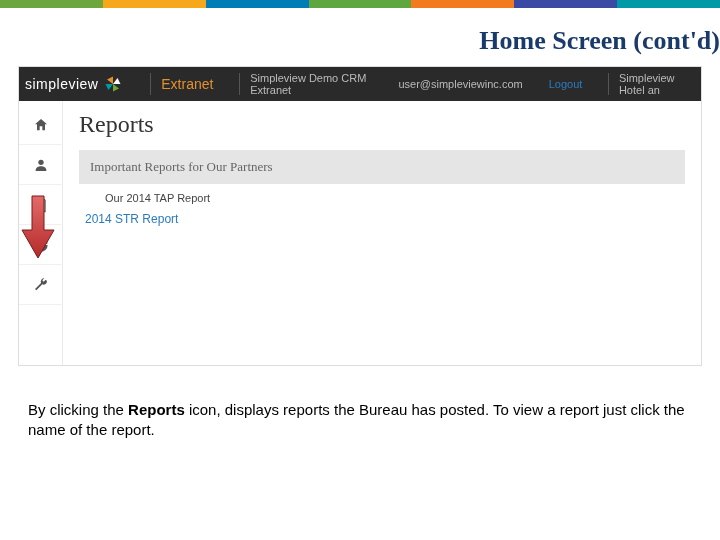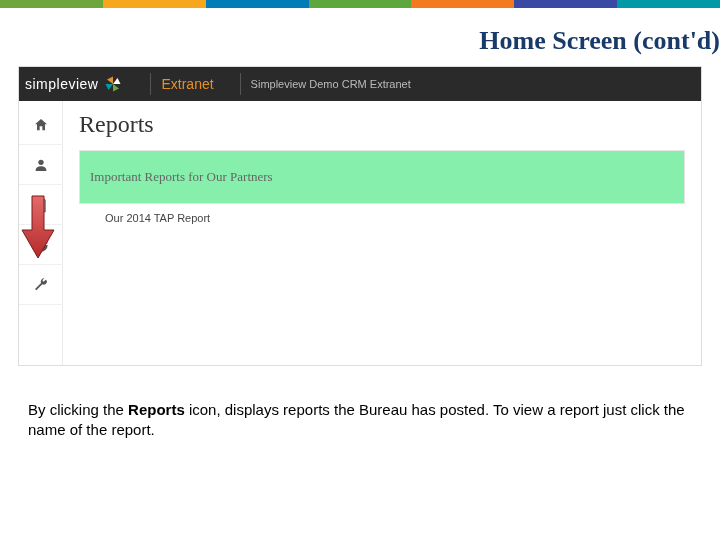--- a/index.html
+++ b/index.html
@@ -84,24 +84,24 @@
     padding: 10px 16px;
     position: relative;
   }
   .page-heading {
     font-family: Georgia, "Times New Roman", serif;
     font-size: 24px;
     color: #333;
     margin-bottom: 12px;
   }
   .section-band {
-    background: #86efac;
+    background: #e5e5e5;
     color: #666;
     font-size: 13px;
-    padding: 18px 10px;
+    padding: 8px 10px;
     font-family: Georgia, serif;
     border: 1px solid #e5e5e5;
     margin-bottom: 8px;
   }
   .report-link {
     color: #2b7bbf;
     font-size: 12px;
     margin: 4px 0 2px 6px;
     cursor: pointer;
   }
@@ -153,20 +153,26 @@
         <path d="M12 2 L12 12 L4 6 Z" fill="#e38f2d"></path>
         <path d="M12 12 L12 22 L20 18 Z" fill="#6ea63e"></path>
         <path d="M12 12 L2 12 L6 20 Z" fill="#009aa6"></path>
         <path d="M12 12 L22 12 L18 4 Z" fill="#ffffff"></path>
       </svg>
     </span>
     <span class="appbar-sep"></span>
     <span class="appbar-link">Extranet</span>
     <span class="appbar-sep"></span>
     <span class="appbar-text">Simpleview Demo CRM Extranet</span>
+    <span class="appbar-right">
+      <span class="appbar-text">user@simpleviewinc.com</span>
+      <span class="logout-link">Logout</span>
+      <span class="appbar-sep"></span>
+      <span class="appbar-text">Simpleview Hotel an</span>
+    </span>
   </div>
 
   <div class="appbody">
     <div class="sidebar">
       <div class="side-cell">
         <svg class="icon" width="16" height="16" viewBox="0 0 24 24">
             <path d="M12 3l9 8h-3v9h-4v-6h-4v6H6v-9H3z"></path>
           </svg>
       </div>
       <div class="side-cell">
@@ -193,20 +199,21 @@
           </svg>
       </div>
     </div>
 
     <div class="content">
       <div class="page-heading">Reports</div>
       <div class="section-band">Important Reports for Our Partners</div>
 
       <div class="report-sub">Our 2014 TAP Report</div>
 
+      <div class="report-link">2014 STR Report</div>
     </div>
   </div>
 </div>
 
 <svg class="arrow-overlay" viewBox="0 0 40 70">
   <defs>
     <linearGradient id="g" x1="0" y1="0" x2="0" y2="1">
       <stop offset="0" stop-color="#e46a6a"></stop>
       <stop offset="1" stop-color="#b52a2a"></stop>
     </linearGradient>

